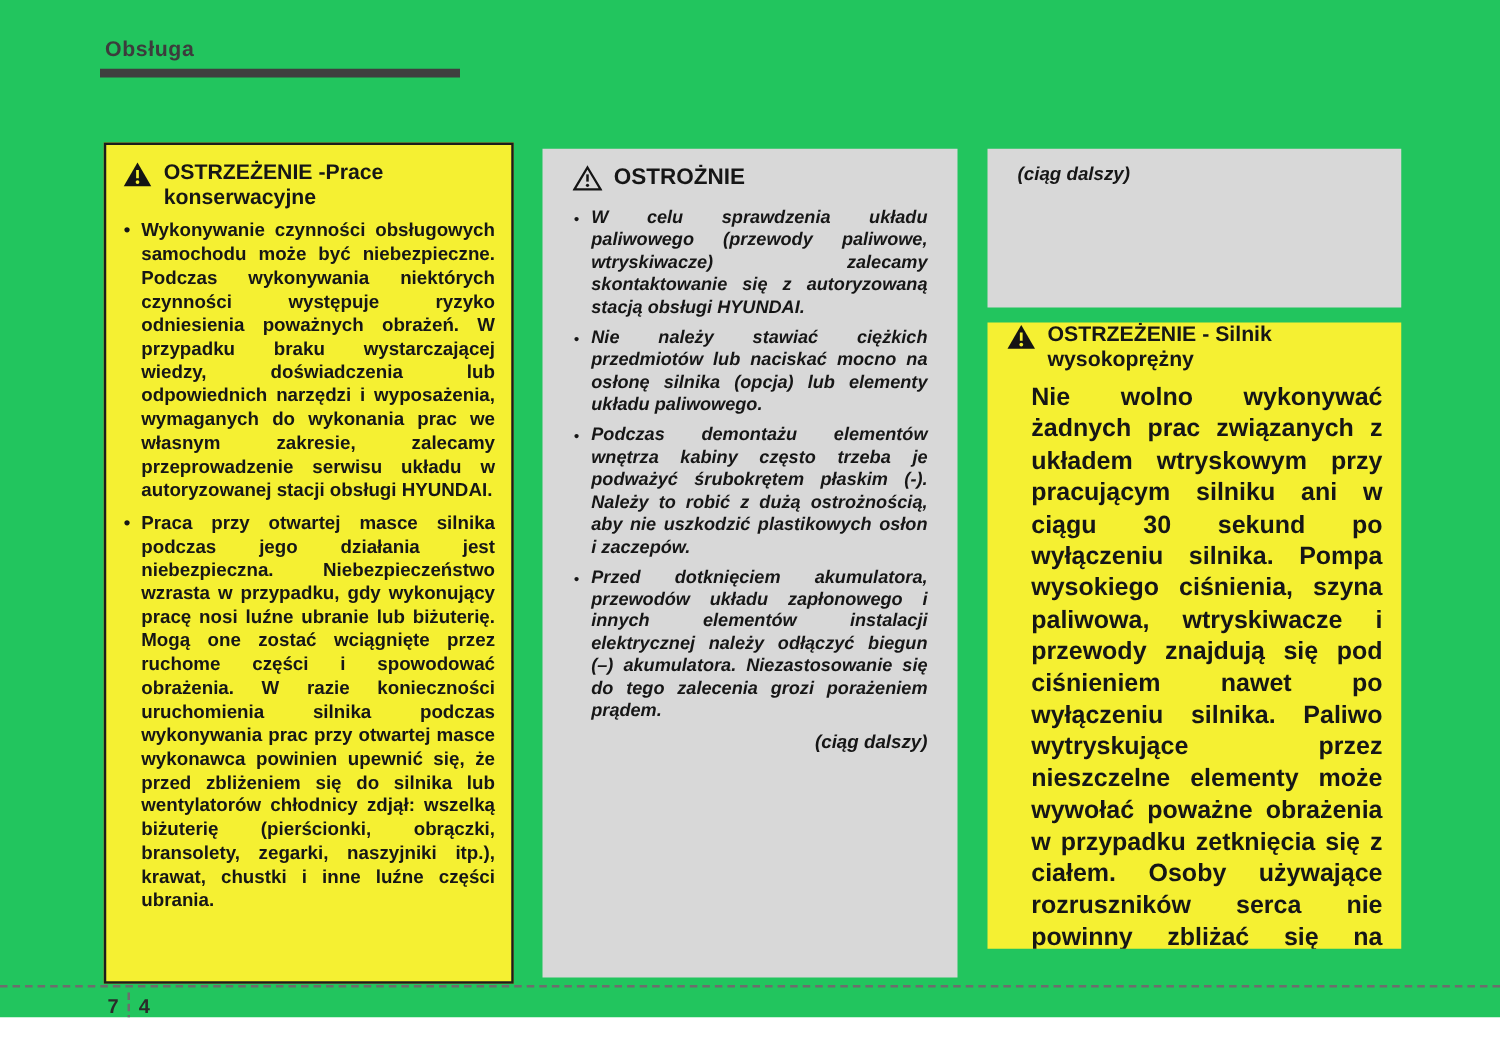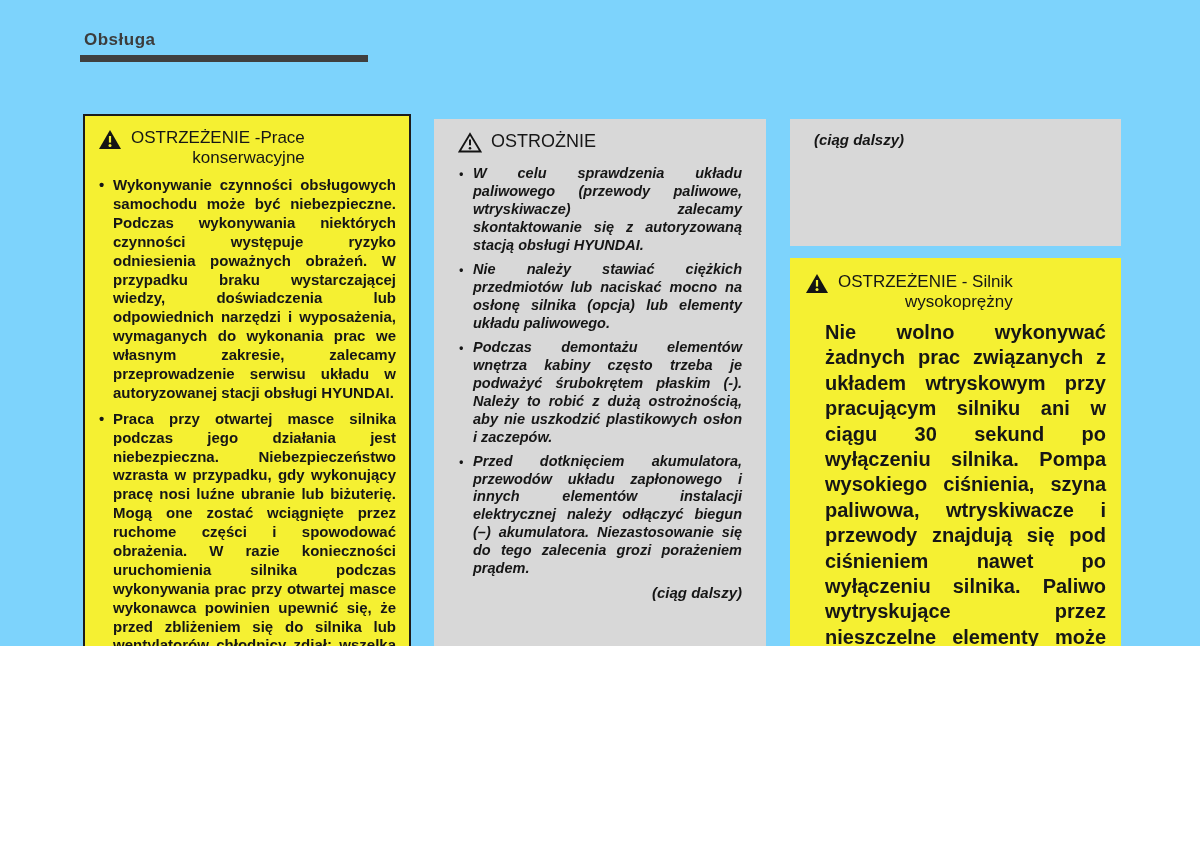--- a/index.html
+++ b/index.html
@@ -1,20 +1,20 @@
 <!DOCTYPE html>
 <html lang="pl"><head>
 <meta charset="utf-8">
 <style>
   html, body { margin: 0; padding: 0; background: #ffffff; }
   .page {
     position: relative;
     width: 1200px;
-    height: 646px;
-    background: #7dd3fc;
+    height: 814px;
+    background: #22c55e;
     font-family: "Liberation Sans", sans-serif;
     color: #161616;
     overflow: hidden;
   }
 
   
   .header-title {
     position: absolute;
     left: 84px;
     top: 30px;
@@ -44,30 +44,29 @@
   .note-box {
     position: absolute;
     background: #d8d8d8;
     box-sizing: border-box;
     padding: 12px 24px;
     overflow: hidden;
   }
   .box-left   { left: 83px;  top: 114px; width: 328px; height: 673px; }
   .box-mid    { left: 434px; top: 119px; width: 332px; height: 663px; }
   .box-rtop   { left: 790px; top: 119px; width: 331px; height: 127px; }
-  .box-rwarn  { left: 790px; top: 258px; width: 331px; height: 501px; background: #f5f032; border: none; padding: 14px 15px; }
+  .box-rwarn  { left: 790px; top: 258px; width: 331px; height: 501px; background: #f5f032; border: none; padding: 0 15px; }
 
   .title-row { display: flex; align-items: flex-start; gap: 9px; margin-bottom: 8px; }
   .warn-icon { flex: 0 0 auto; margin-top: 1px; }
   .box-title {
     font-size: 17px;
-    font-weight: normal;
+    font-weight: bold;
     line-height: 1.18;
     white-space: pre-line;
-    text-align: right;
   }
   .box-title.caution { font-size: 18px; }
 
   
   .bullets { list-style: none; margin: 0; padding: 0; }
   .bullets li {
     position: relative;
     padding-left: 15px;
     margin-bottom: 7px;
     text-align: justify;

